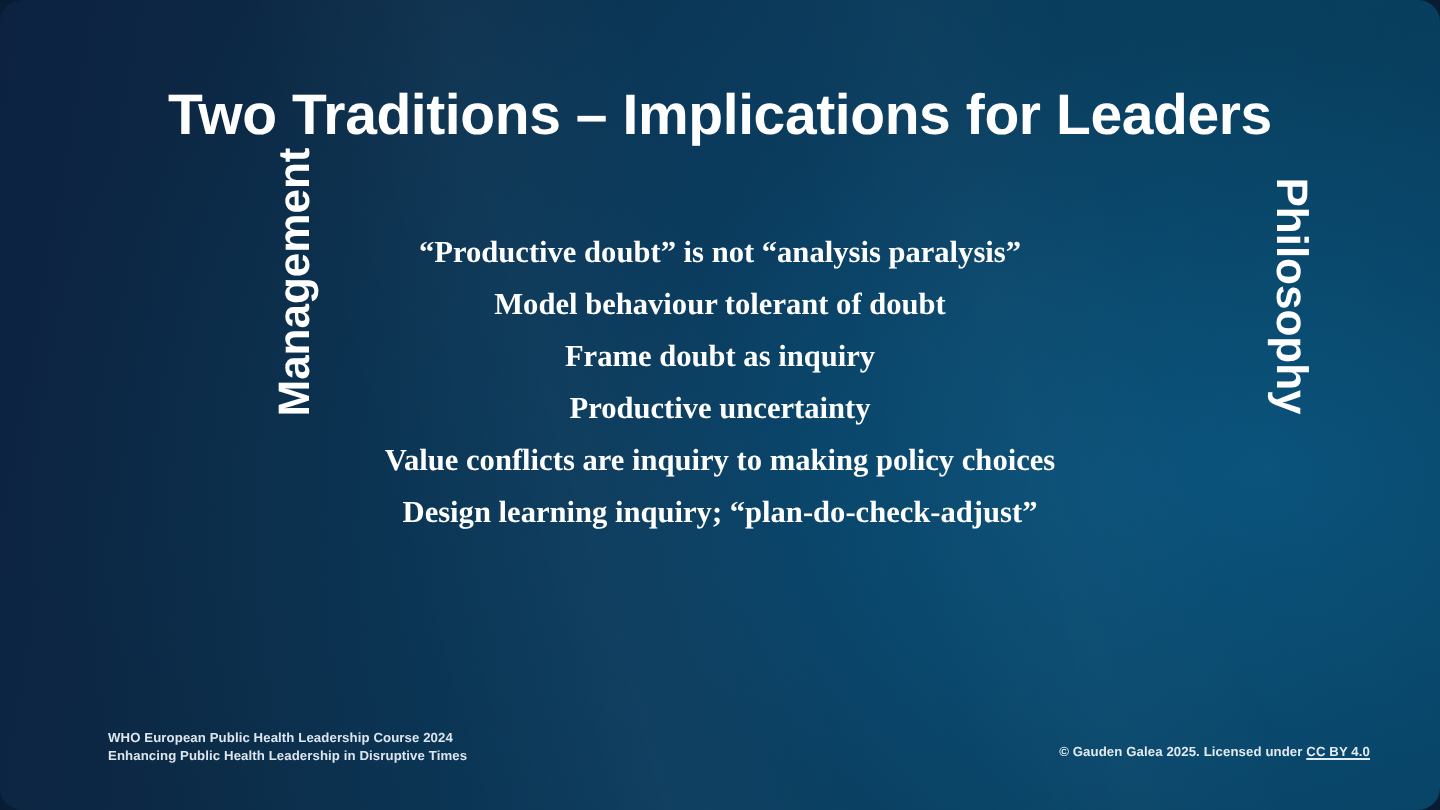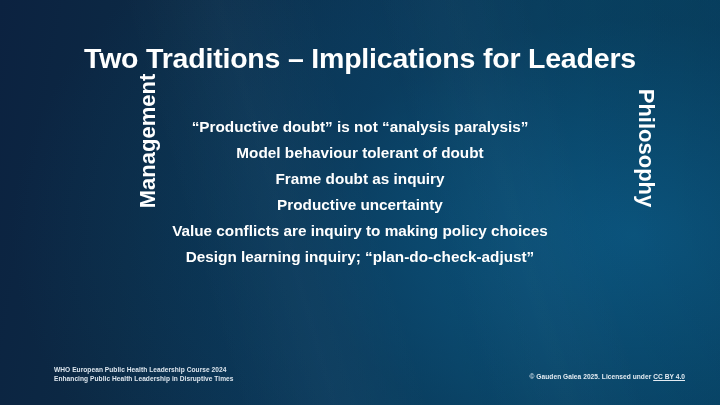--- a/index.html
+++ b/index.html
@@ -11,20 +11,21 @@
   }
 
   .slide {
     position:relative;
     width:720px; height:405px;
     font-family:"Liberation Sans", sans-serif;
     background:
       radial-gradient(120% 140% at 88% 58%, rgba(12,90,134,0.92) 0%, rgba(10,66,102,0.55) 38%, rgba(8,40,66,0.0) 72%),
       linear-gradient(100deg, #0c2240 0%, #0c2a45 22%, #0b3454 48%, #084565 76%, #064a6e 100%);
     overflow:hidden;
+    border-radius:11px;
   }
 
   
   .sheen {
     position:absolute; inset:0;
     background:
       linear-gradient(74deg, rgba(255,255,255,0.000) 28%, rgba(255,255,255,0.022) 40%, rgba(255,255,255,0.000) 52%),
       linear-gradient(74deg, rgba(255,255,255,0.000) 58%, rgba(255,255,255,0.016) 68%, rgba(255,255,255,0.000) 78%),
       linear-gradient(255deg, rgba(0,0,0,0.10) 0%, rgba(0,0,0,0.00) 45%);
     pointer-events:none;
@@ -41,20 +42,21 @@
     letter-spacing:-0.2px;
     white-space:nowrap;
   }
 
   .body-block {
     position:absolute;
     left:105px;
     right:105px;
     top:114px;
     text-align:center;
+    font-family:Liberation Serif, serif;
   }
 
   .body-line {
     color:#ffffff;
     font-size:15.3px;
     font-weight:bold;
     line-height:26px;
     white-space:nowrap;
   }
 

